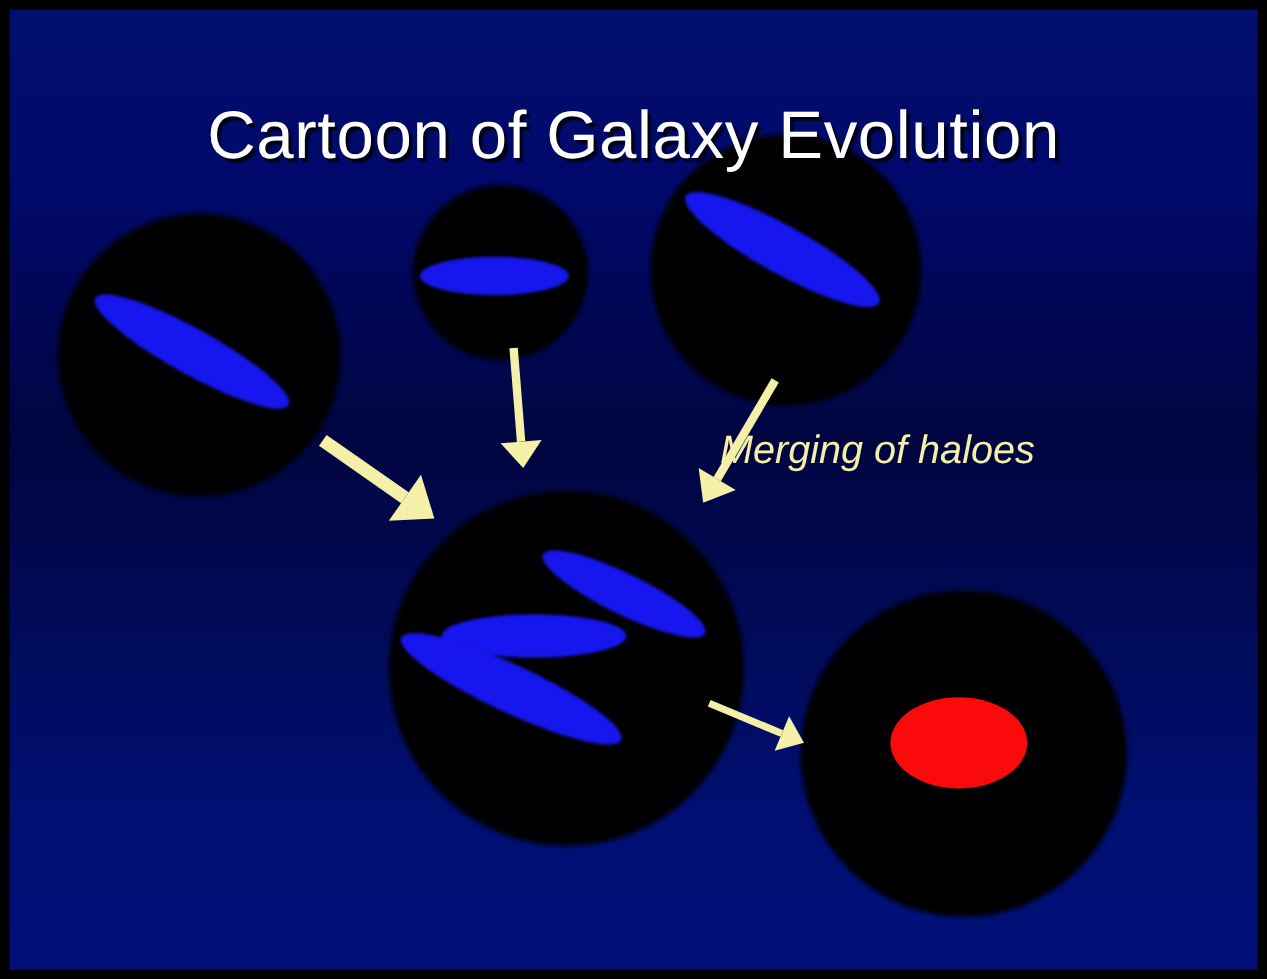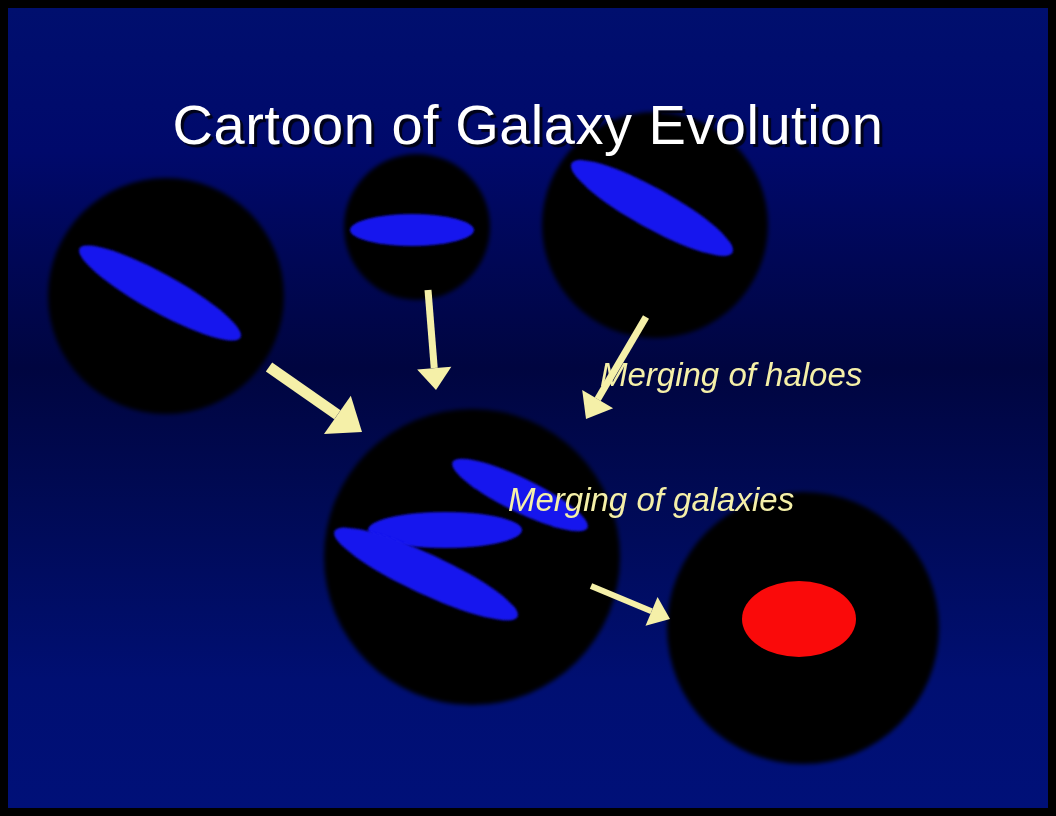--- a/index.html
+++ b/index.html
@@ -47,21 +47,20 @@
     width: 1040px;
     text-align: center;
     font-family: "Liberation Sans", sans-serif;
     font-size: 56px;
     font-weight: 400;
     letter-spacing: 0.5px;
     color: #ffffff;
     text-shadow: 3px 3px 1px rgba(0,0,0,0.78);
     white-space: nowrap;
     pointer-events: none;
-    margin-top: 12px;
   }
 
   
   #scene {
     position: absolute;
     left: 0;
     top: 0;
     width: 1040px;
     height: 800px;
   }
@@ -141,16 +140,15 @@
             <polygon points="581.8436662349209,580.768192952765 642.3890465498206,606.0593011855713 644.7017140799788,600.5229152800412 584.1563337650791,575.231807047235" fill="#f5f0a8"></polygon>
             <polygon points="662,611 637.5324447364885,617.6857115871844 649.5583158933109,588.896504878428" fill="#f5f0a8"></polygon>
           </g>
         </g>
     </svg>
 
     <div id="slide-title">Cartoon of Galaxy Evolution</div>
 
     <div class="scene-label" id="label-haloes">Merging of haloes</div>
 
-    <div class="scene-label" id="label-galaxies">Merging of galaxies</div>
 
   </div>
 </div>
 
 </body></html>

